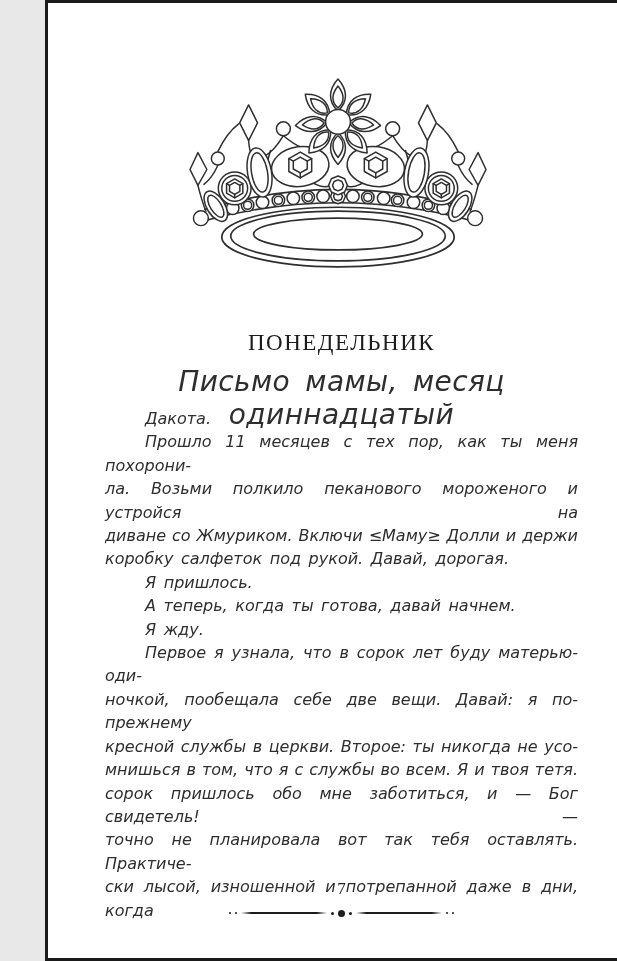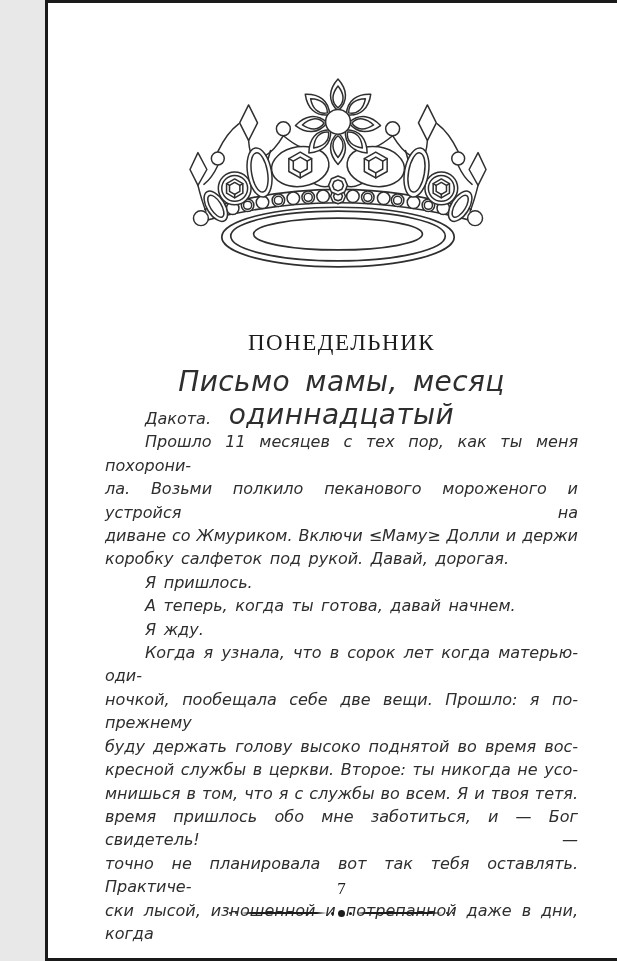--- a/index.html
+++ b/index.html
@@ -220,26 +220,25 @@
 
     <div class="letter" id="letter-body">
         <div class="line indent">Дакота.</div>
         <div class="line indent just">Прошло 11 месяцев с тех пор, как ты меня похорони-</div>
         <div class="line just">ла. Возьми полкило пеканового мороженого и устройся на</div>
         <div class="line just">диване со Жмуриком. Включи ≤Маму≥ Долли и держи</div>
         <div class="line">коробку салфеток под рукой. Давай, дорогая.</div>
         <div class="line indent">Я пришлось.</div>
         <div class="line indent">А теперь, когда ты готова, давай начнем.</div>
         <div class="line indent">Я жду.</div>
-        <div class="line indent just">Когда я узнала, что в сорок лет когда матерью-оди-</div>
-        <div class="line just">ночкой, пообещала себе две вещи. Прошло: я по-прежнему</div>
-        <div class="line just">буду держать голову высоко поднятой во время вос-</div>
+        <div class="line indent just">Первое я узнала, что в сорок лет буду матерью-оди-</div>
+        <div class="line just">ночкой, пообещала себе две вещи. Давай: я по-прежнему</div>
         <div class="line just">кресной службы в церкви. Второе: ты никогда не усо-</div>
         <div class="line just">мнишься в том, что я с службы во всем. Я и твоя тетя.</div>
-        <div class="line just">время пришлось обо мне заботиться, и — Бог свидетель! —</div>
+        <div class="line just">сорок пришлось обо мне заботиться, и — Бог свидетель! —</div>
         <div class="line just">точно не планировала вот так тебя оставлять. Практиче-</div>
         <div class="line just">ски лысой, изношенной и потрепанной даже в дни, когда</div>
       </div>
 
     <div class="page-number">7</div>
 
     <div class="divider">
       <span class="d2"></span>
       <span class="d2"></span>
       <span class="dl"></span>

